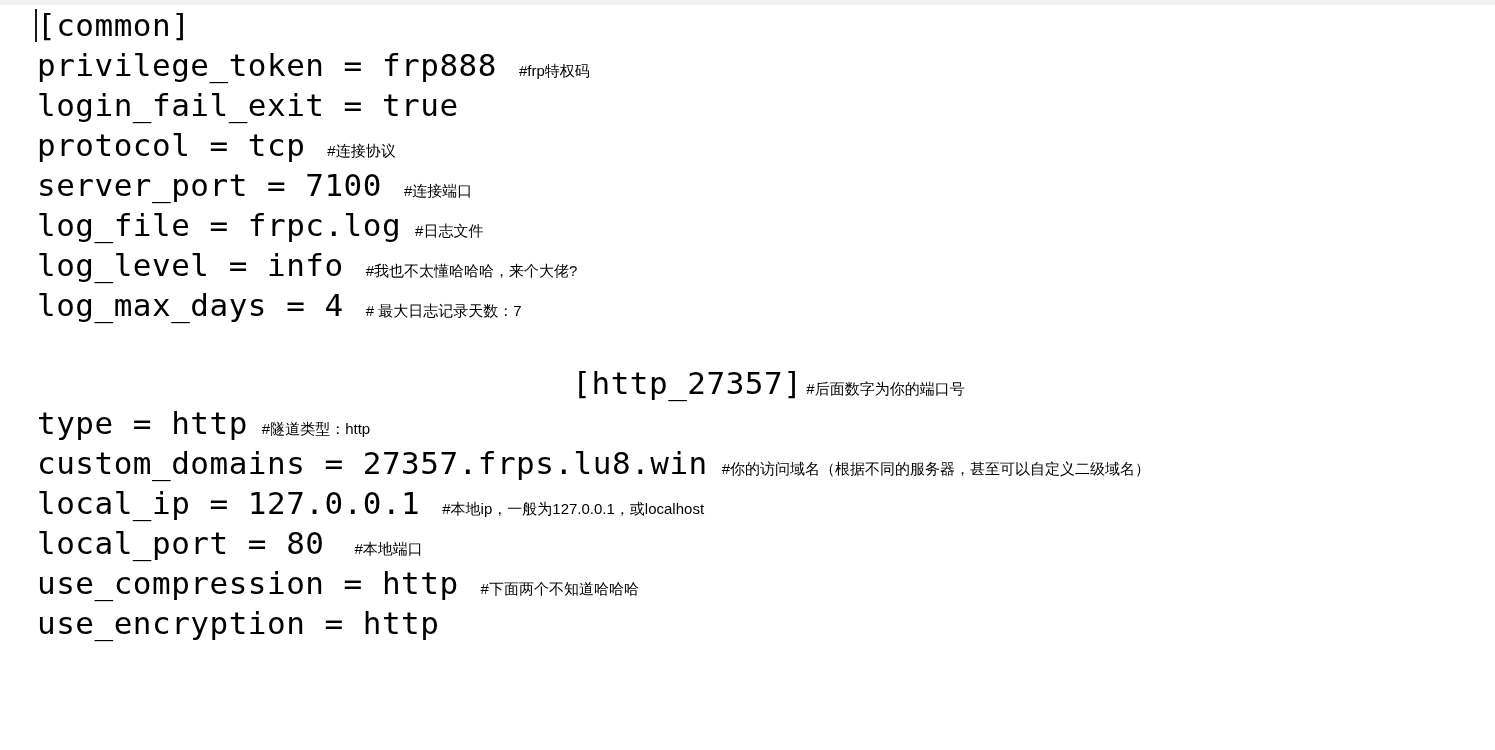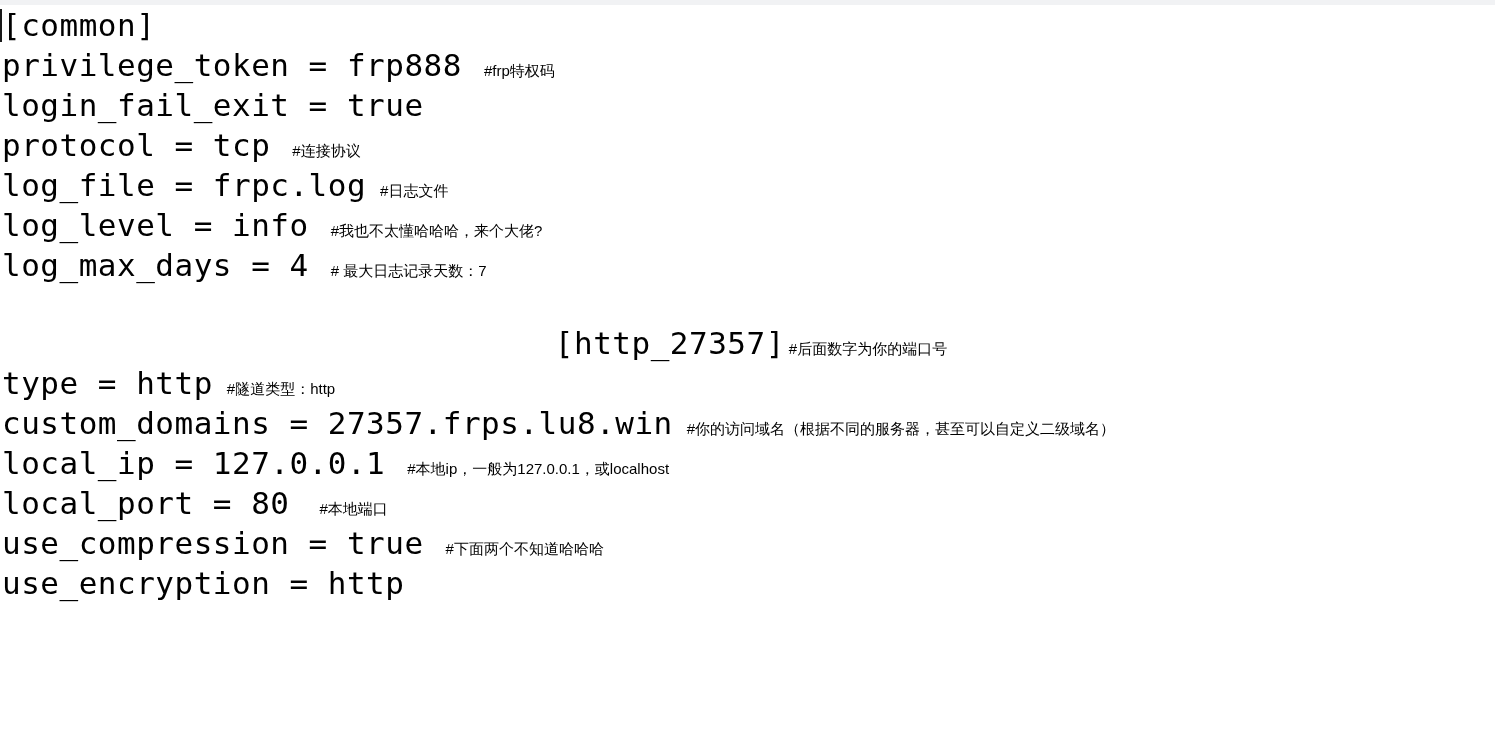--- a/index.html
+++ b/index.html
@@ -36,20 +36,21 @@
     background: #ffffff;
   }
 
   .line {
     height: 40px;
     line-height: 40px;
     white-space: nowrap;
     display: block;
     position: relative;
     padding-left: 2px;
+    margin-left: 35px;
   }
   .line.blank { height: 38px; }
 
   
   .code {
     font-family: "DejaVu Sans Mono", "Liberation Mono", monospace;
     font-size: 31px;
     letter-spacing: 0.5px;
     color: #000000;
     vertical-align: baseline;
@@ -102,20 +103,25 @@
   <div class="line">
     <span class="code">login_fail_exit = true</span>
   </div>
 
   <div class="line">
     <span class="code">protocol = tcp</span>
     <span class="gap-md"></span>
     <span class="comment">#连接协议</span>
   </div>
 
+  <div class="line">
+    <span class="code">server_port = 7100</span>
+    <span class="gap-md"></span>
+    <span class="comment">#连接端口</span>
+  </div>
 
   <div class="line">
     <span class="code">log_file = frpc.log</span>
     <span class="gap-sm"></span>
     <span class="comment">#日志文件</span>
   </div>
 
   <div class="line">
     <span class="code">log_level = info</span>
     <span class="gap-md"></span>
@@ -155,21 +161,21 @@
     <span class="comment">#本地ip，一般为127.0.0.1，或localhost</span>
   </div>
 
   <div class="line">
     <span class="code">local_port = 80</span>
     <span class="gap-lg"></span>
     <span class="comment">#本地端口</span>
   </div>
 
   <div class="line">
-    <span class="code">use_compression = true</span>
+    <span class="code">use_compression = http</span>
     <span class="gap-md"></span>
     <span class="comment">#下面两个不知道哈哈哈</span>
   </div>
 
   <div class="line">
     <span class="code">use_encryption = http</span>
   </div>
 
 </div>
 

